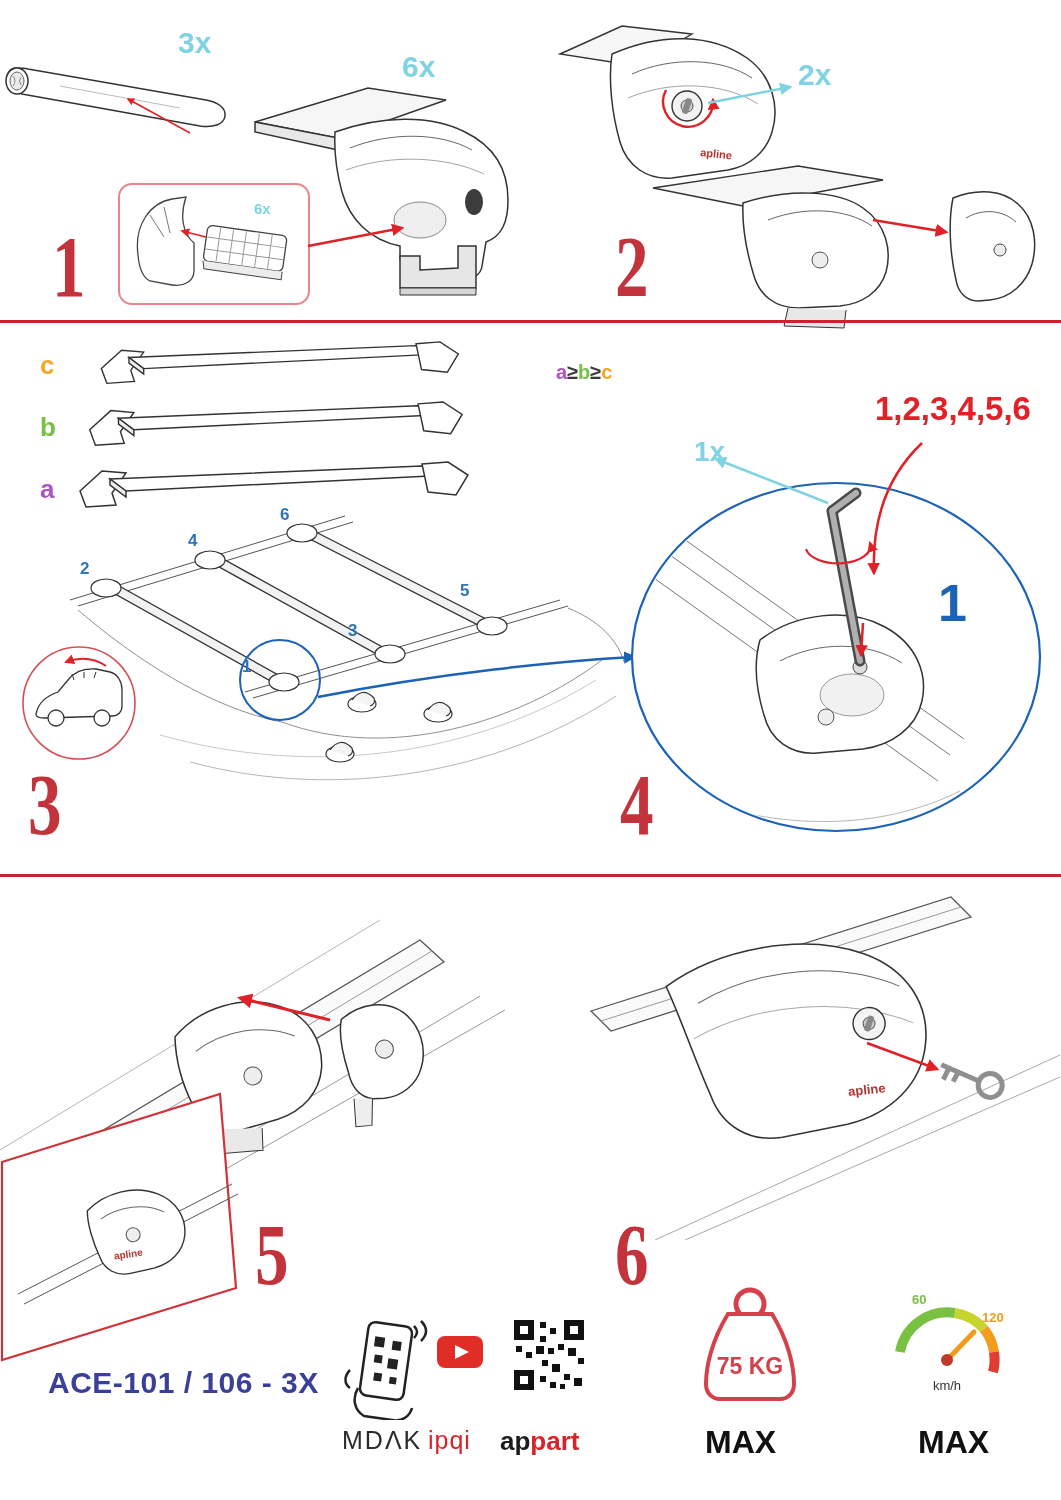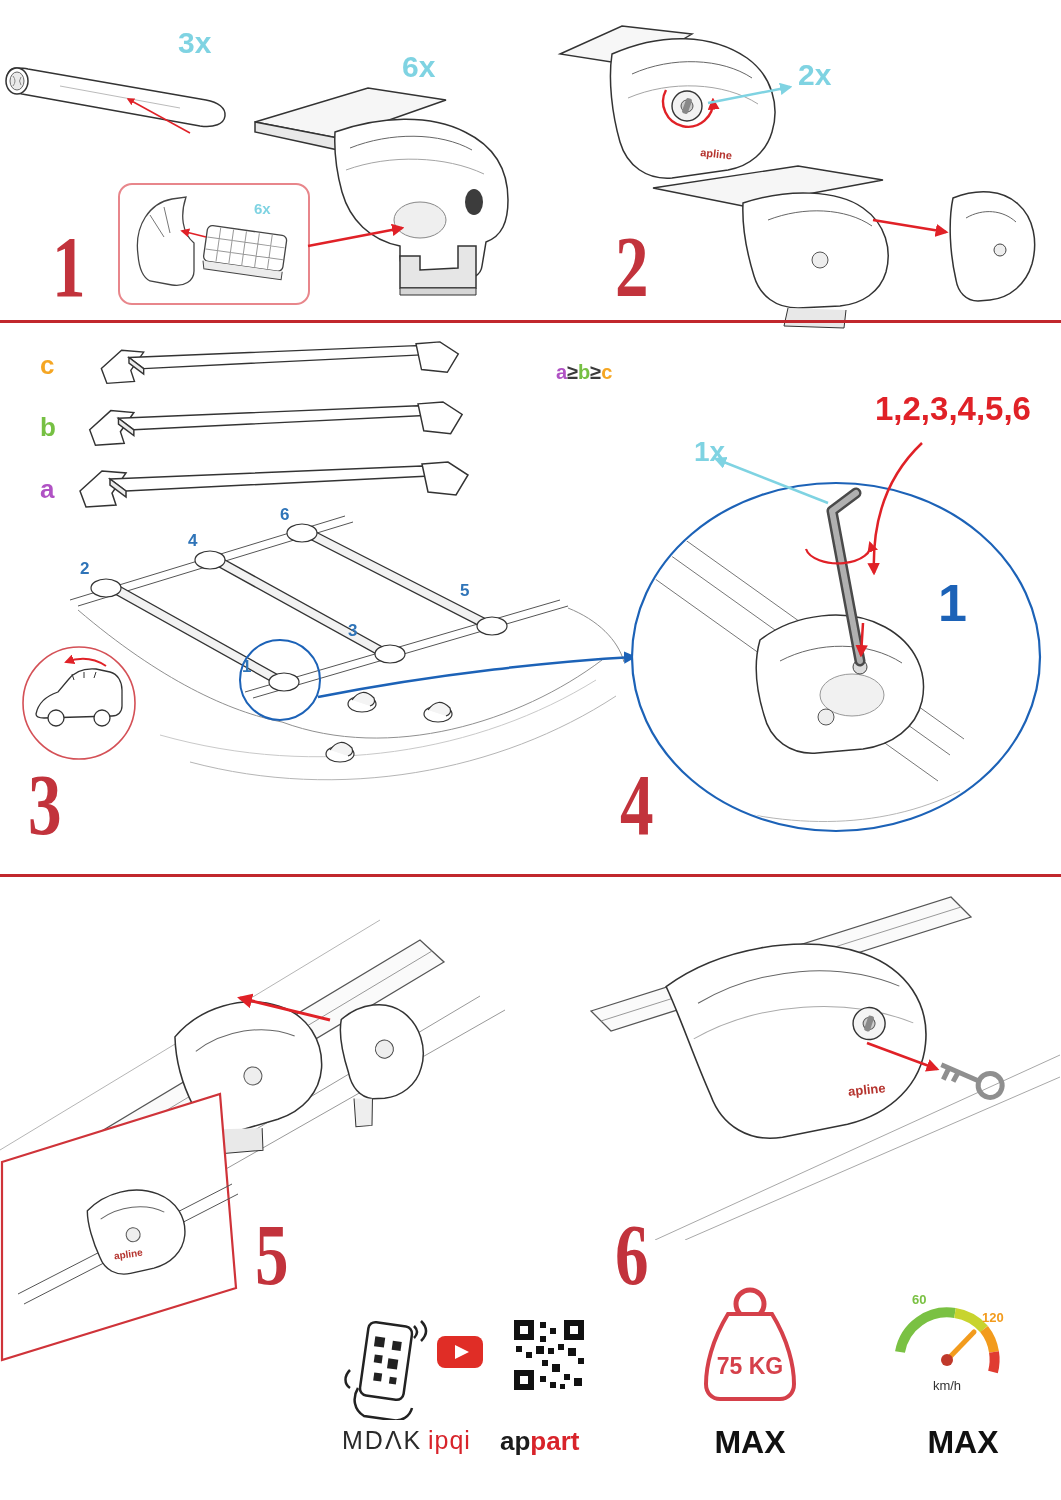--- a/index.html
+++ b/index.html
@@ -11,21 +11,21 @@
   .qty.small{font-size:15px}
   .stepnum{font-family:"Liberation Serif",serif;font-weight:700;font-size:86px;line-height:1;
            color:#c2333c;transform:scaleX(.78);transform-origin:left top}
   .divider{position:absolute;left:0;right:0;height:3px;background:#c1272d}
   .sizelabel{font-weight:700;font-size:26px;line-height:1}
   .ordertext{font-weight:700;font-size:20px;line-height:1}
   .sequence{font-weight:700;font-size:33px;color:#e02127;line-height:1}
   .model{font-weight:700;font-size:30px;color:#3a3f99;letter-spacing:.5px}
   .brandline{font-weight:700;font-size:29px;letter-spacing:.5px}
   .logoline{font-weight:400;font-size:25px;letter-spacing:2px;color:#2b2b2b}
-  .maxlabel{font-weight:700;font-size:32px;color:#111;text-align:center;width:90px}
+  .maxlabel{font-weight:700;font-size:32px;color:#111;width:90px}
   .inset1{border:2px solid #e8868b;border-radius:14px;background:#fff}
   svg{display:block}
 </style>
 </head>
 <body>
 
 <div class="page">
 
   <svg width="0" height="0" style="position:absolute" aria-hidden="true">
     <defs>
@@ -284,20 +284,21 @@
     </g>
     <path d="M312 158 L382 184" fill="none" stroke="#e02127" stroke-width="2.6" marker-end="url(#mR)"></path>
     <g transform="translate(388,172) rotate(12)" stroke="#8f8f8f" stroke-width="5" fill="none">
       <circle cx="52" cy="18" r="12"></circle>
       <path d="M40 16 L0 8 M8 10 l-3 12 M18 12 l-3 10"></path>
     </g>
   </svg>
 
   <div class="abs stepnum" style="left:615px;top:1212px">6</div>
 
+  <div class="abs model" style="left:48px;top:1366px">ACE-101 / 106 - 3X</div>
 
   <svg class="abs" style="left:338px;top:1318px" width="92" height="102" viewBox="0 0 92 102">
     <g fill="none" stroke="#222" stroke-width="2.5">
       <rect x="26" y="6" width="44" height="74" rx="7" transform="rotate(8 48 43)"></rect>
       <path d="M20 70 C14 80 16 92 26 98 L54 102 C64 104 72 98 74 90"></path>
       <path d="M12 52 C6 58 6 66 12 70"></path>
       <path d="M76 8 q6 6 0 12 M83 3 q10 10 0 20"></path>
     </g>
     <g transform="rotate(8 48 43)" fill="#222">
       <rect x="34" y="20" width="10" height="10"></rect>

